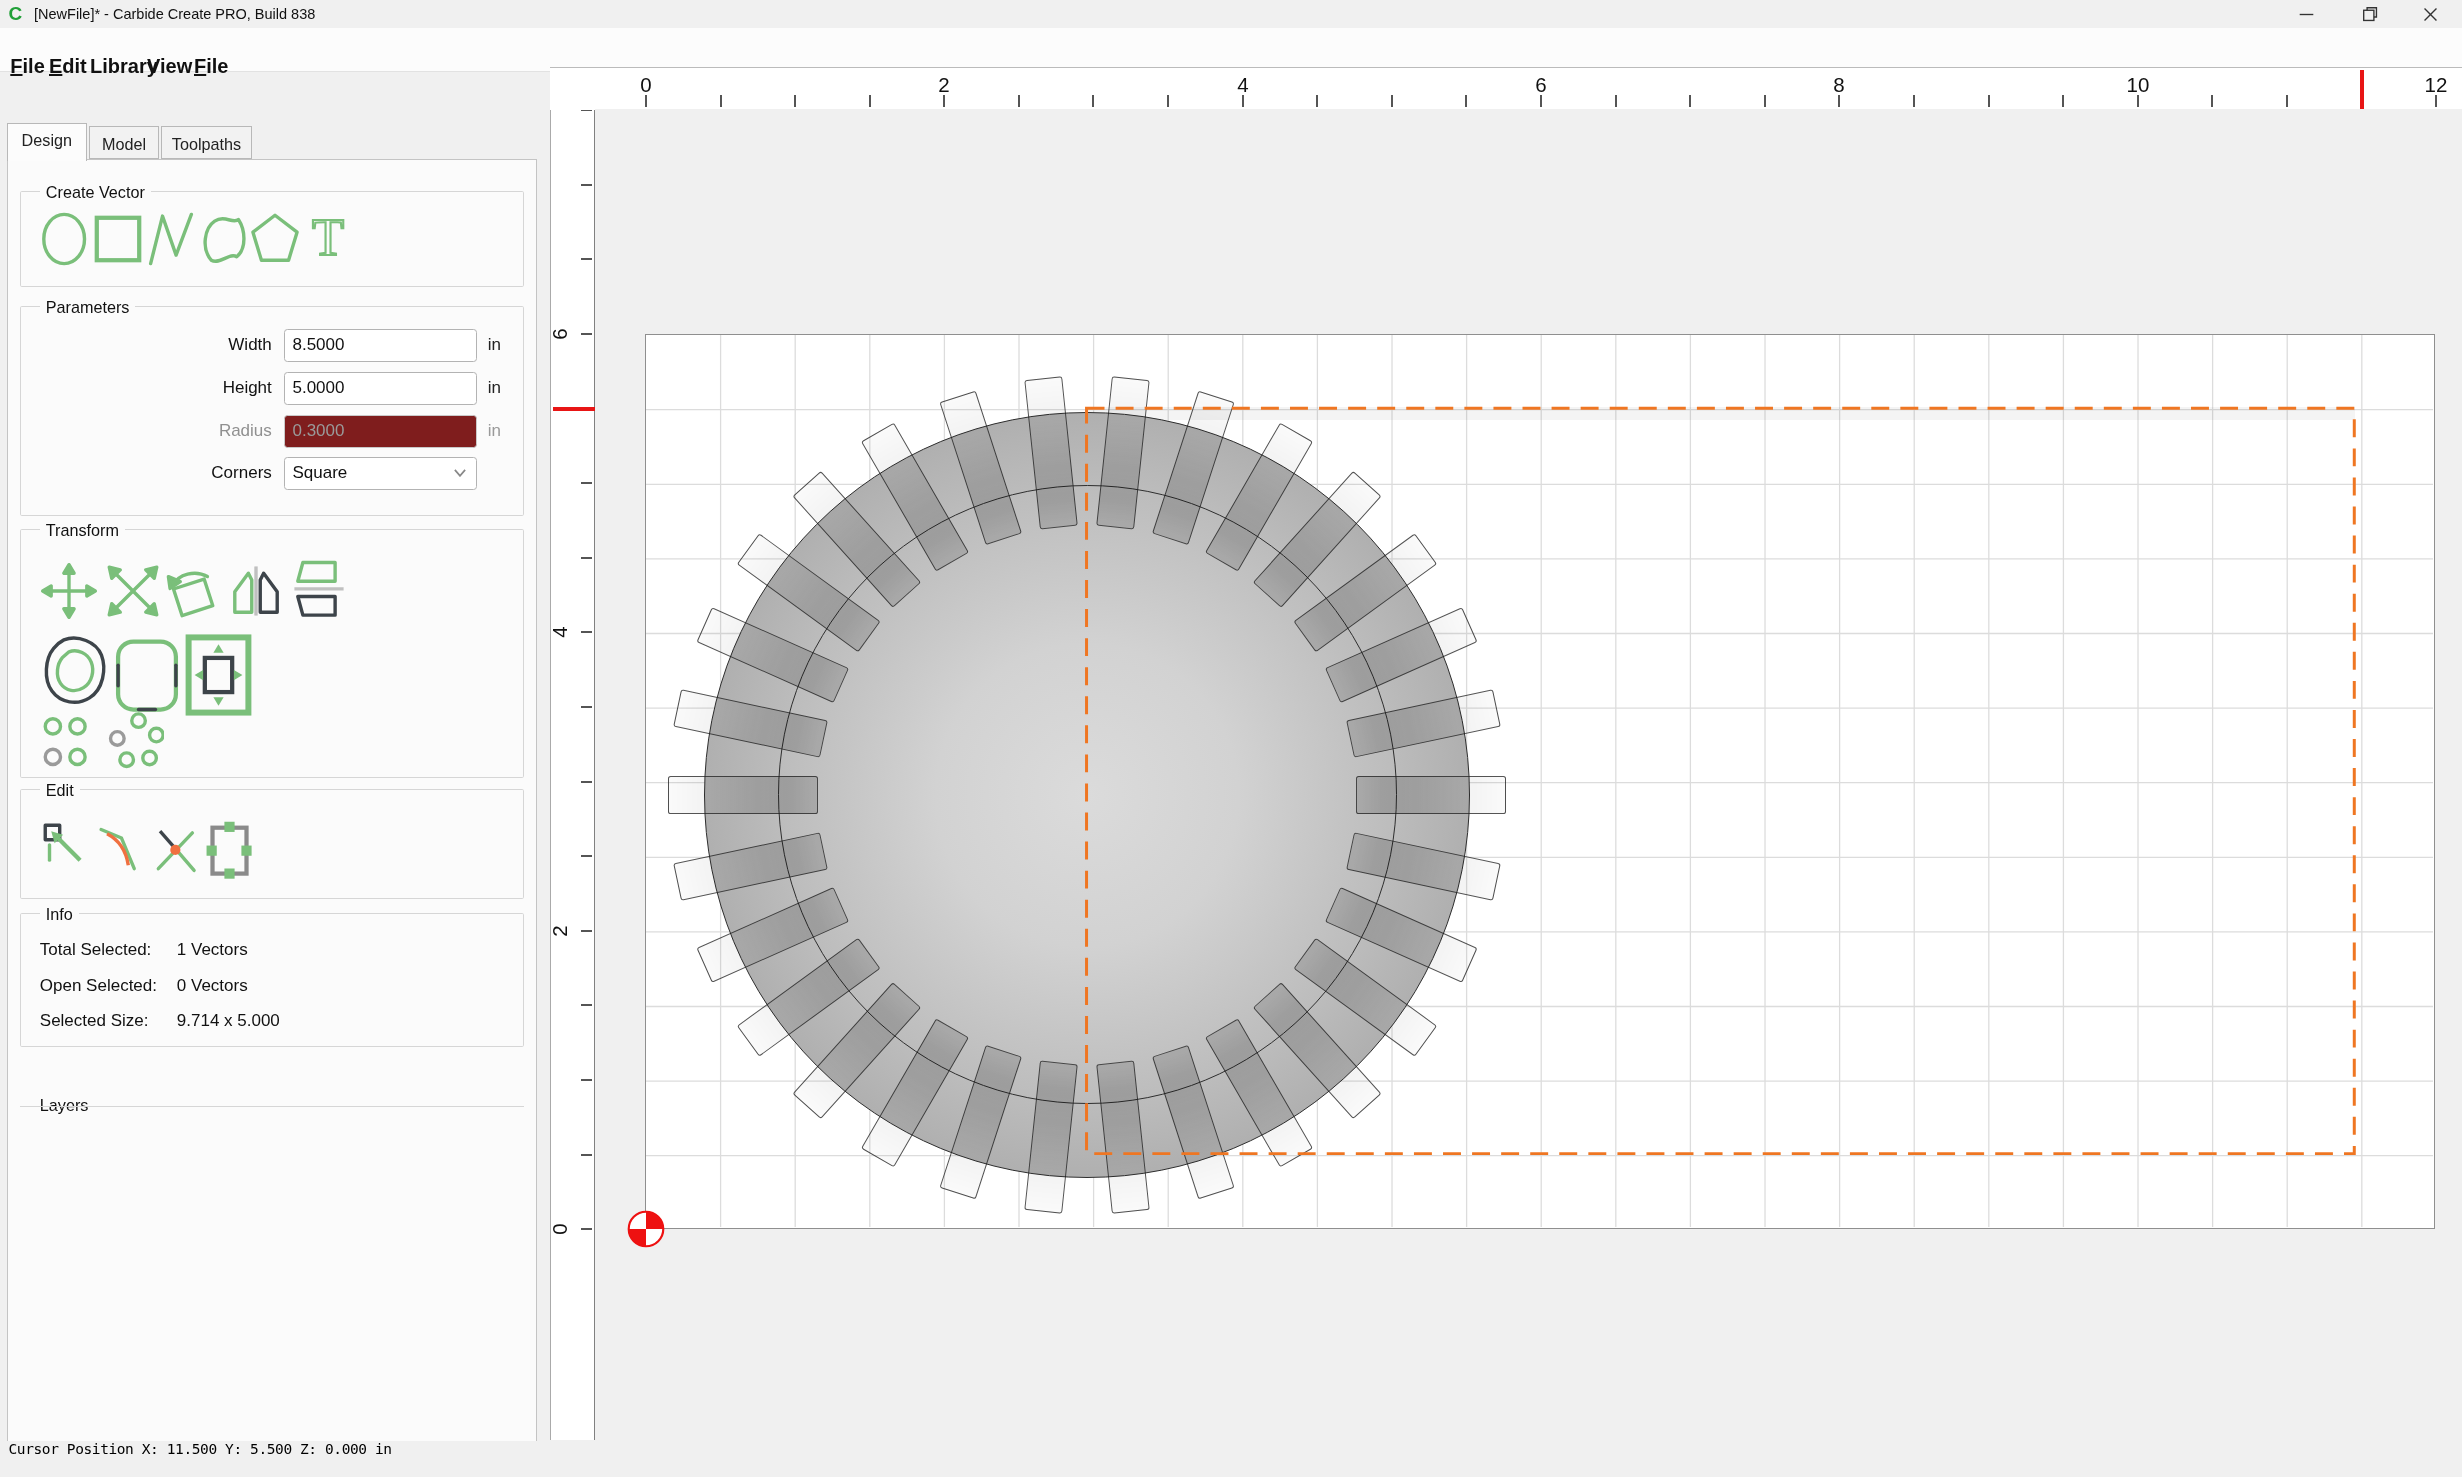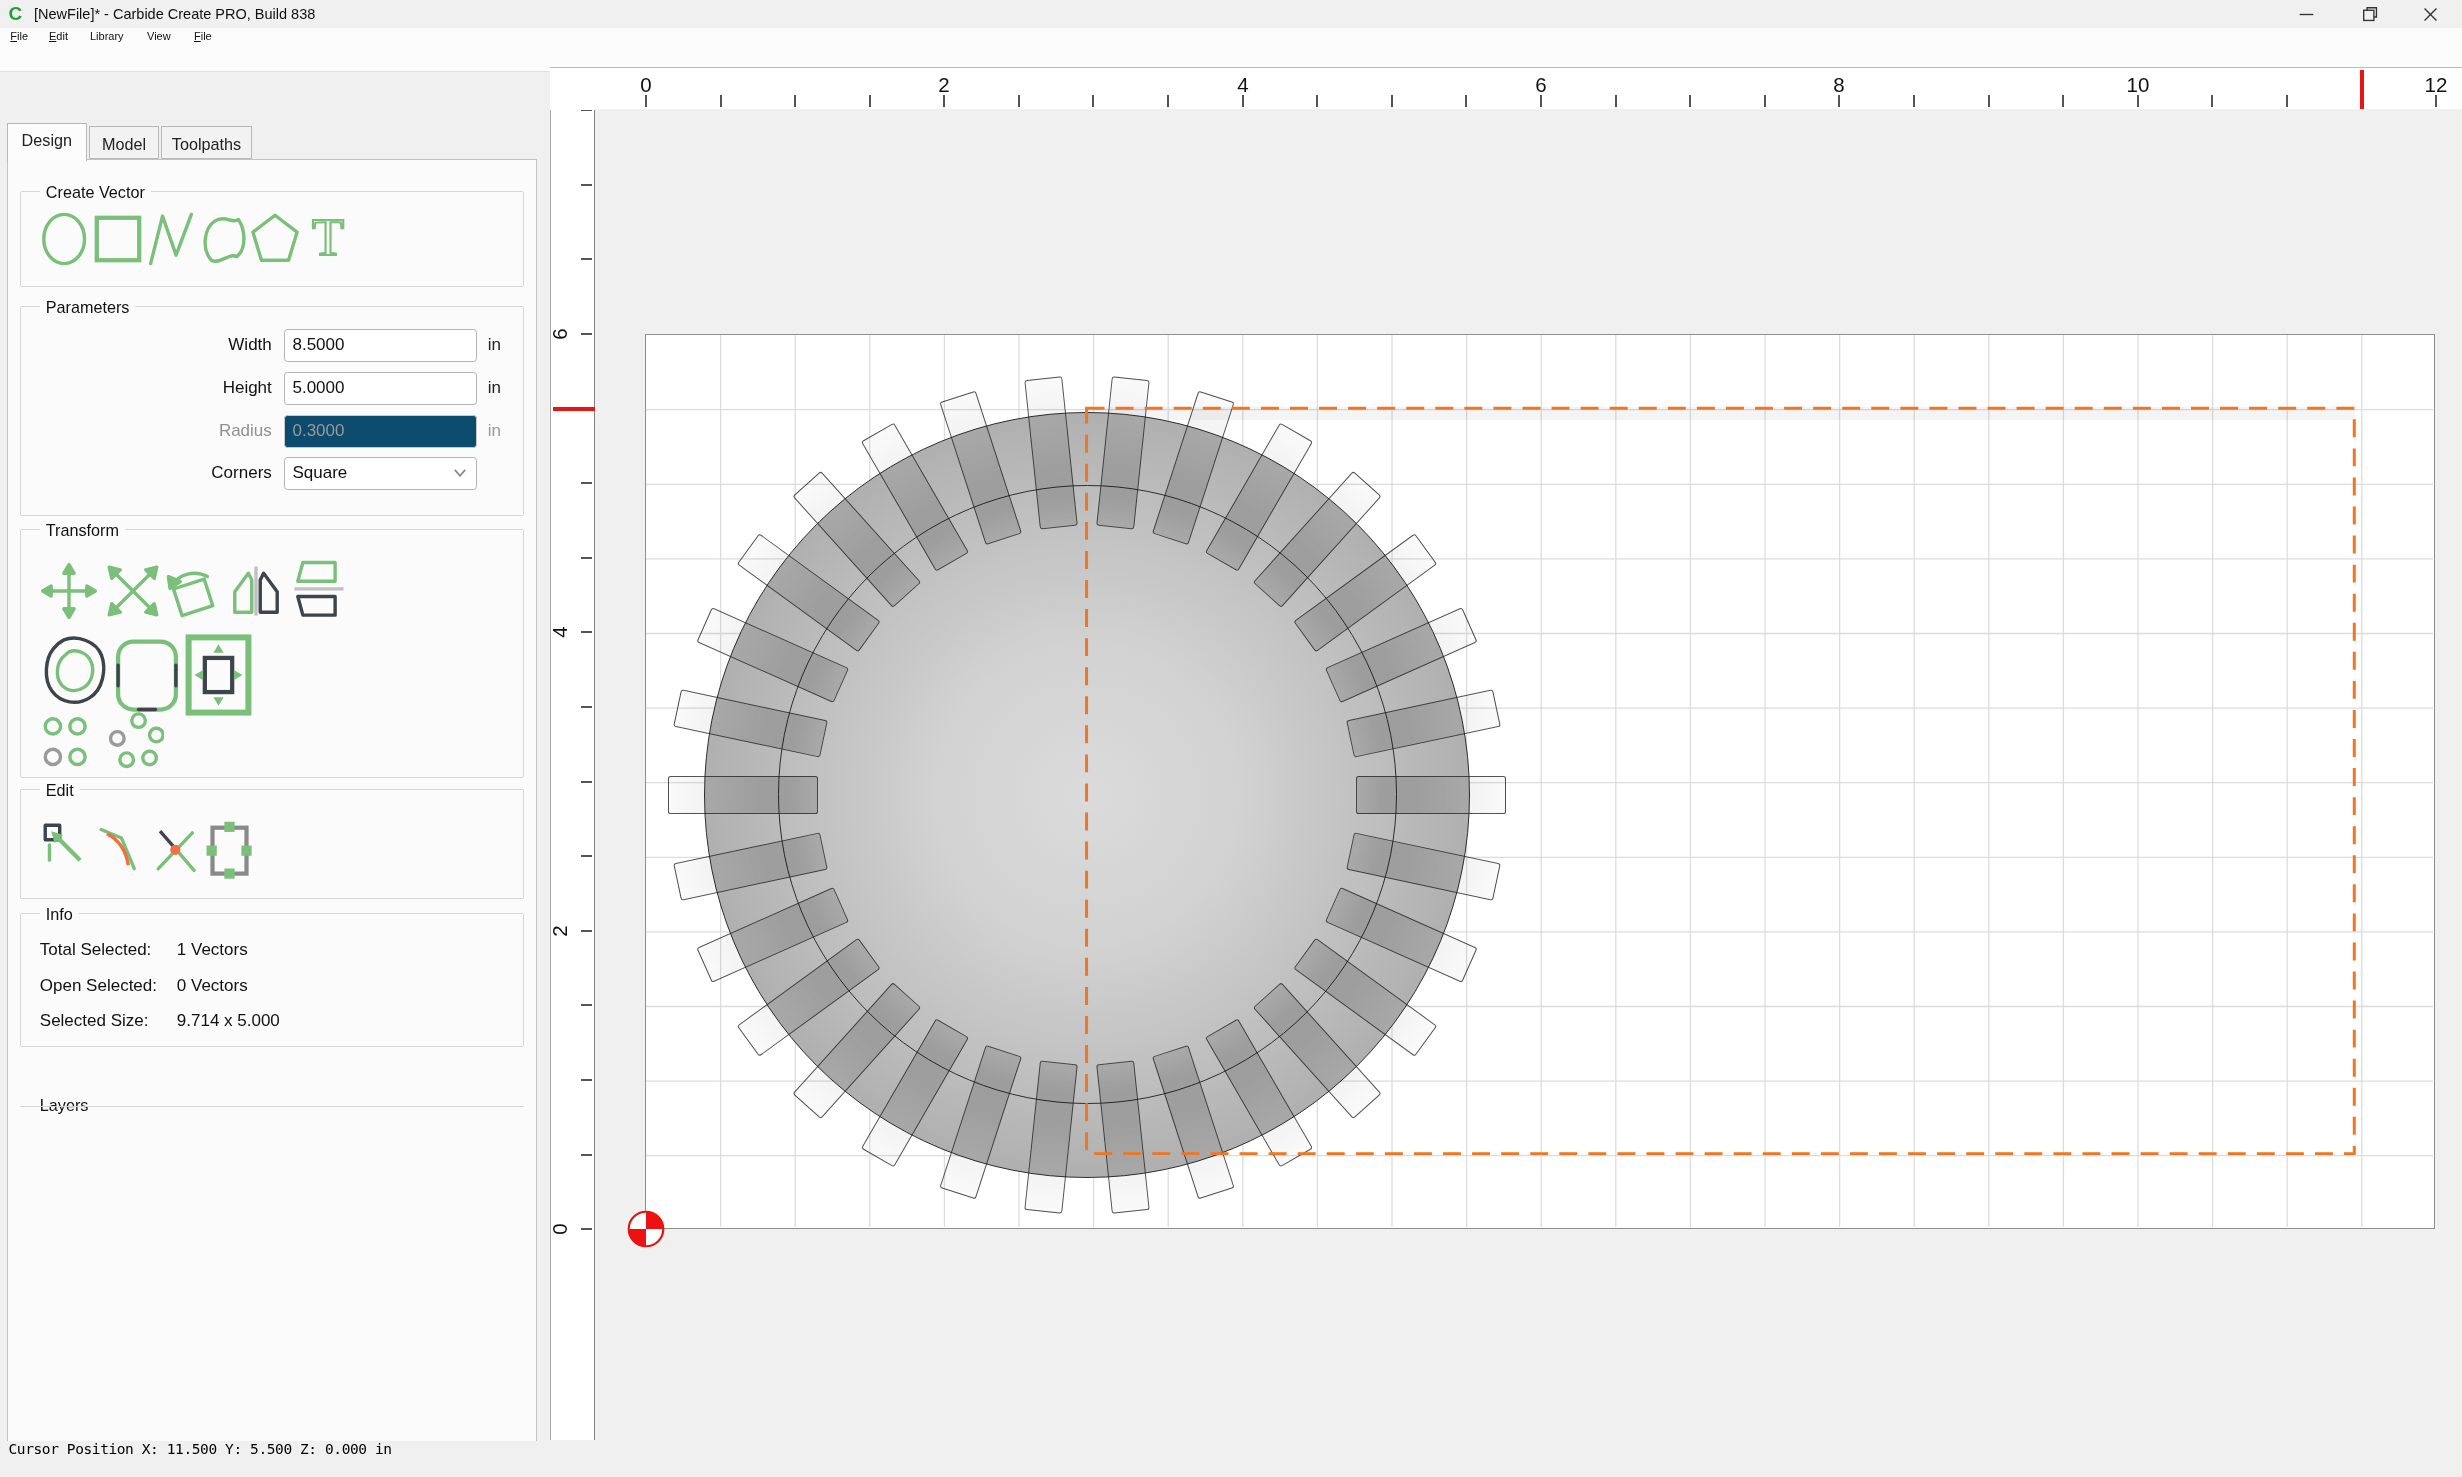--- a/index.html
+++ b/index.html
@@ -6,40 +6,40 @@
   html,body { margin:0; padding:0; width:2462px; height:1477px; overflow:hidden;
               background:#f0f0f0; font-family:"Liberation Sans", sans-serif; }
 
   
   .titlebar { position:absolute; left:0; top:0; width:2462px; height:28px; background:#f0f0f0; }
   .titlebar .logo { position:absolute; left:8.5px; top:3.4px; font-size:19px; font-weight:bold; color:#21a038; }
   .titlebar .title { position:absolute; left:34px; top:6px; font-size:14.5px; color:#111; }
   .winbtn { position:absolute; top:0; width:55px; height:28px; display:flex; align-items:center; justify-content:center; }
   .winbtn svg { stroke:#333; stroke-width:1.6; fill:none; }
   .menubar { position:absolute; left:0; top:28px; width:2462px; height:44px; background:#fcfcfc; border-bottom:0.9px solid #e2e2e2; }
-  .menuitem { position:absolute; top:2px; font-size:11px; color:#111; }
+  .menuitem { position:absolute; top:27px; font-size:20px; color:#111;font-weight:bold; }
   .menuitem.accel::first-letter { text-decoration:underline; }
 
   
   .sidebar { position:absolute; left:0; top:73px; width:442px; height:1368px; background:#f0f0f0;margin-top:48px; }
   .tab { position:absolute; font-size:16.2px; color:#222; text-align:center; border:0.9px solid #b8b8b8;
          background:#f2f2f2; padding-top:7.7px; }
   .tab.active { background:#fcfcfc; border-bottom:none; z-index:3; }
   .panel { position:absolute; left:6.8px; top:38px; width:530px; height:1321px; background:#fbfbfb; border:0.9px solid #c4c4c4; }
   .groupbox { position:absolute; left:12px; width:504px; border:0.9px solid #d6d6d6; border-radius:1.7px; }
   .grouplabel { position:absolute; left:19px; top:-9.4px; background:#fbfbfb; padding:0 6px; font-size:16.2px; color:#111; }
   .toolrow svg { position:absolute; }
 
   
   .prow { position:absolute; height:32.5px; }
   .plabel { position:absolute; right:251px; top:6px; font-size:17px; color:#111; width:171px; text-align:right; }
   .plabel.dis { color:#909090; }
   .pinput { position:absolute; left:263px; top:0; width:193px; height:32.5px; border:0.9px solid #b3b3b3; border-radius:3.4px;
             background:#fff; font-size:17px; font-family:"Liberation Sans",sans-serif; padding:0 7.7px; color:#111; }
-  .pinput.dis { background:#0c4a6e; border-color:#c9c9c9; color:#9a9a9a; }
+  .pinput.dis { background:#7f1d1d; border-color:#c9c9c9; color:#9a9a9a; }
   .punit { position:absolute; left:467px; top:6px; font-size:17px; color:#222; }
   .punit.dis { color:#9a9a9a; }
   .dropdown { position:absolute; left:263px; top:0; width:193px; height:32.5px; border:0.9px solid #b3b3b3; border-radius:3.4px;
               background:#fff; font-size:17px; padding:5.1px 0 0 7.7px; color:#111; }
   .dropdown .chev { position:absolute; right:10.3px; top:11px; width:12px; height:7.7px; }
 
   
   .inforow { position:absolute; left:19px; font-size:17px; color:#111; }
   .inforow .val { position:absolute; left:137px; white-space:nowrap; }
 

